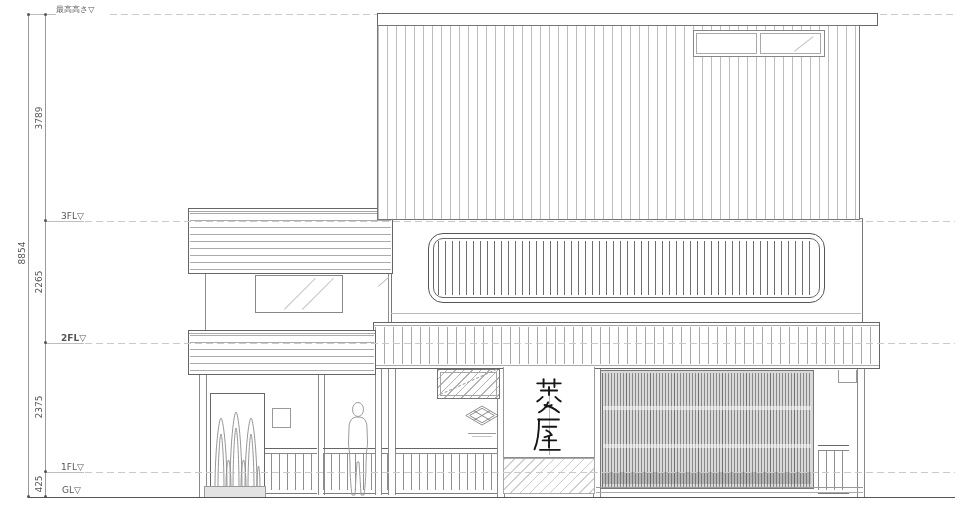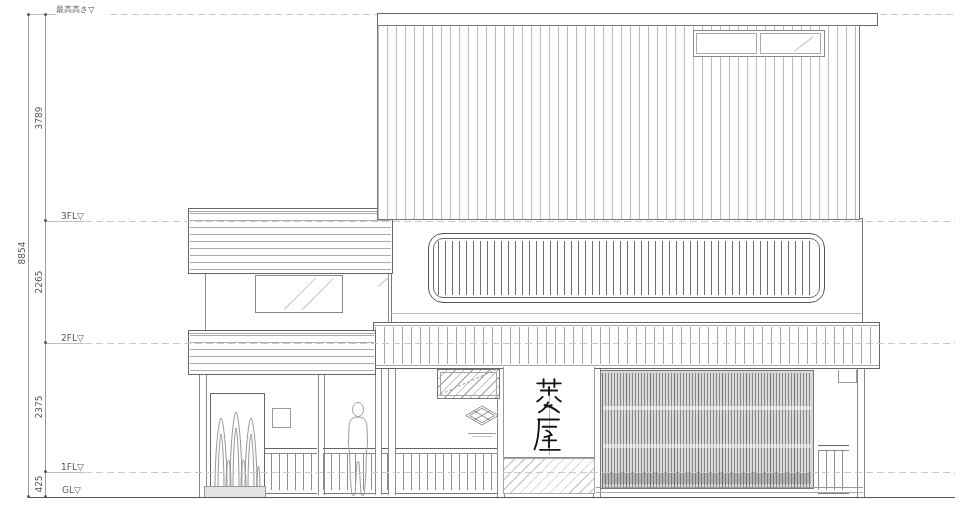--- a/index.html
+++ b/index.html
@@ -80,21 +80,21 @@
   <div class="dot" style="left:27px;top:13px;"></div>
   <div class="dot" style="left:27px;top:495px;"></div>
   <div class="dot" style="left:44px;top:13px;"></div>
   <div class="dot" style="left:44px;top:219px;"></div>
   <div class="dot" style="left:44px;top:341px;"></div>
   <div class="dot" style="left:44px;top:470px;"></div>
   <div class="dot" style="left:44px;top:495px;"></div>
 
   <div class="lvl-label" style="left:56px;top:5px;font-size:8px;">最高高さ▽</div>
   <div class="lvl-label" style="left:61px;top:211px;">3FL▽</div>
-  <div class="lvl-label" style="left:61px;top:333px;">2FL▽</div>
+  <div class="lvl-label" style="left:61px;top:333px;font-weight:bold;">2FL▽</div>
   <div class="lvl-label" style="left:61px;top:462px;">1FL▽</div>
   <div class="lvl-label" style="left:62px;top:485px;">GL▽</div>
 
   <div class="dim-label" style="left:2px;top:248px;">8854</div>
   <div class="dim-label" style="left:19px;top:113px;">3789</div>
   <div class="dim-label" style="left:19px;top:277px;">2265</div>
   <div class="dim-label" style="left:19px;top:402px;">2375</div>
   <div class="dim-label" style="left:19px;top:479px;">425</div>
 
   <div class="wall edge666" style="left:377px;top:13px;width:499px;height:11px;z-index:6;"></div>

